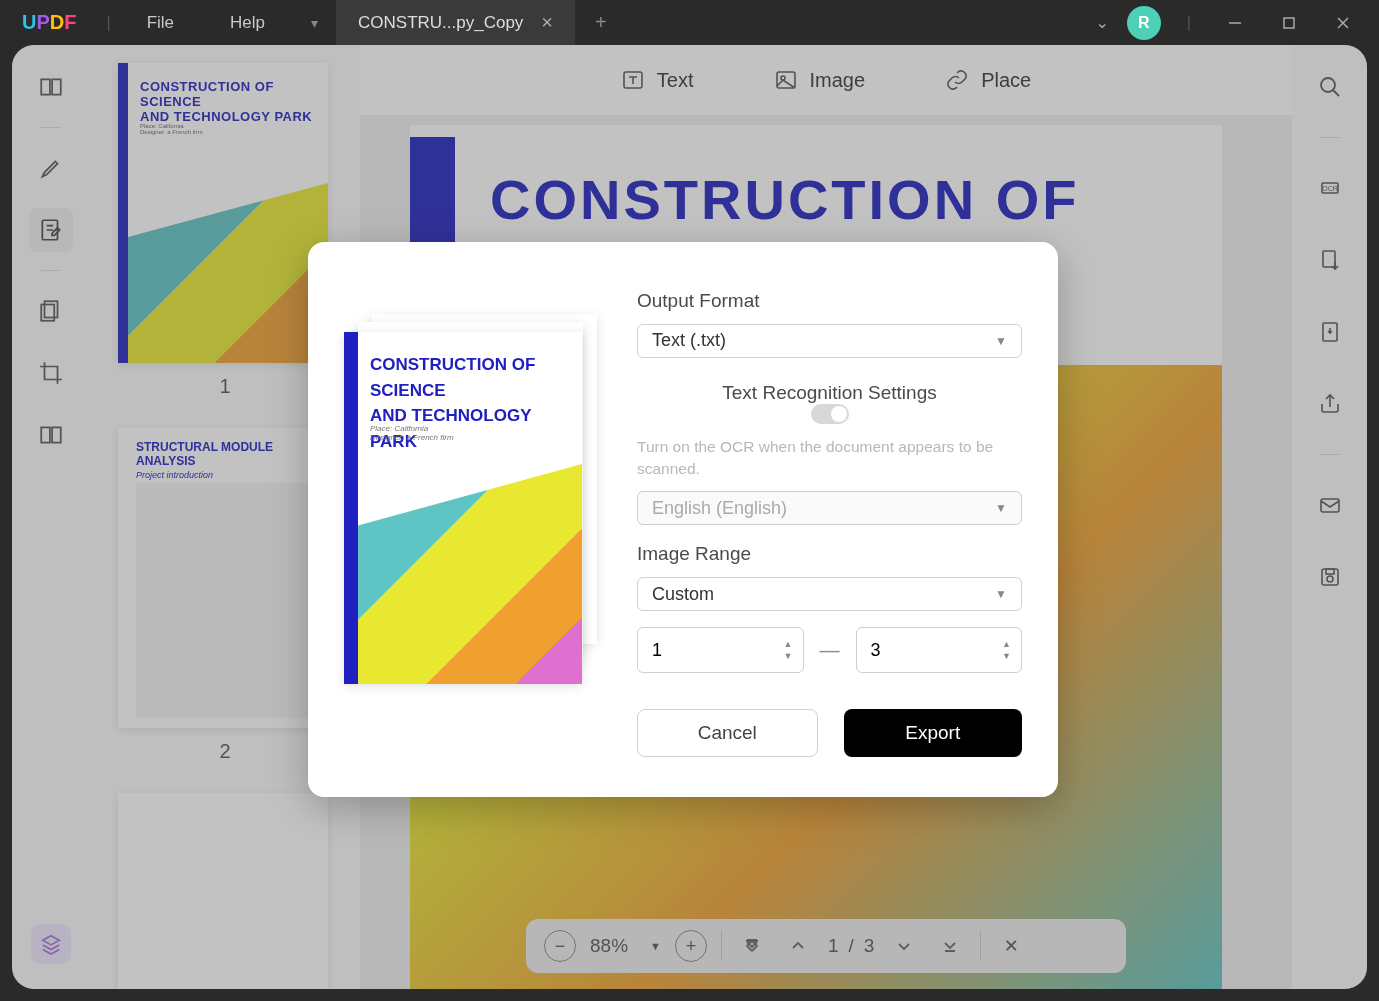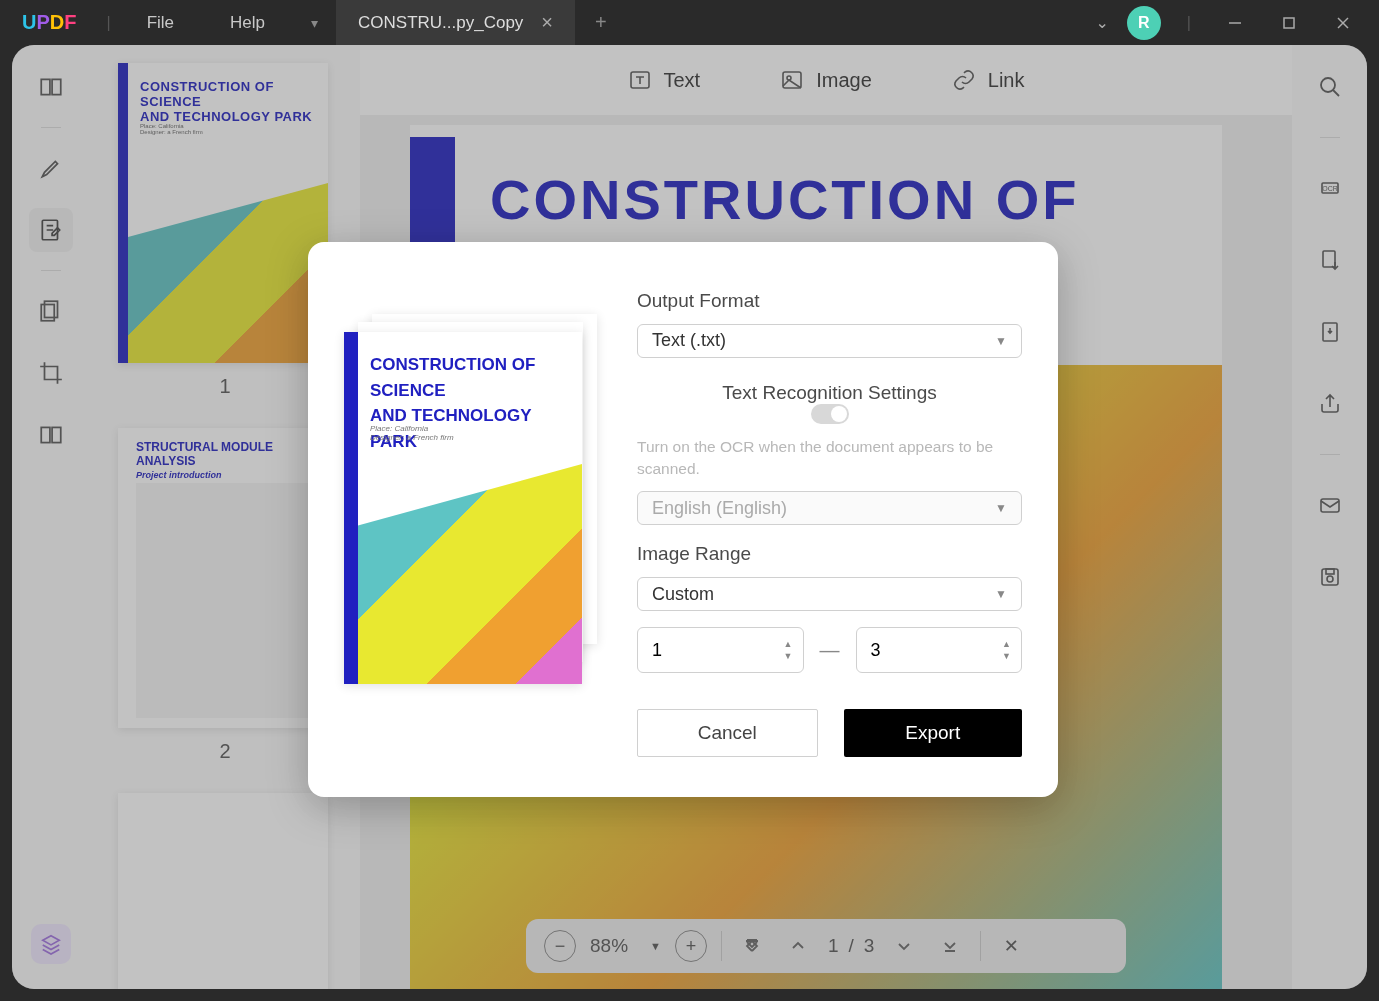--- a/index.html
+++ b/index.html
@@ -33,21 +33,21 @@
 
 .thumbs { width: 270px; padding: 18px 28px; overflow-y: auto; }
 .thumb-card { background: #fff; box-shadow: 0 2px 8px rgba(0,0,0,0.1); margin-bottom: 12px; width: 210px; position: relative; }
 .thumb1 { height: 300px; } .thumb2 { height: 300px; } .thumb3 { height: 220px; }
 .thumb-stripe { position: absolute; left: 0; top: 0; bottom: 0; width: 10px; background: #2020c0; }
 .thumb-title { position: absolute; top: 16px; left: 22px; color: #2020c0; font-weight: 800; font-size: 13px; font-family: Arial; letter-spacing: 0.5px; }
 .thumb-sub { position: absolute; top: 60px; left: 22px; color: #666; font-size: 6px; }
 .thumb-art { position: absolute; bottom: 0; left: 10px; right: 0; height: 180px; background: linear-gradient(135deg, #5ec4c4 0%, #5ec4c4 40%, #e8e830 40%, #e8e830 70%, #f0a030 70%); clip-path: polygon(0 30%, 100% 0, 100% 100%, 0 100%); }
 .thumb-num { text-align: center; color: #555; font-size: 20px; margin-bottom: 30px; }
 .thumb2-title { position: absolute; top: 12px; left: 18px; color: #2020c0; font-weight: 800; font-size: 12px; font-family: Arial; }
-.thumb2-sub { position: absolute; top: 42px; left: 18px; color: #2020c0; font-weight: 700; font-size: 9px; font-style: italic; }
+.thumb2-sub { position: absolute; top: 42px; left: 18px; color: #2020c0; font-weight: 400; font-size: 9px; font-style: italic; }
 .thumb2-body { position: absolute; top: 55px; left: 18px; right: 10px; bottom: 10px; background: #f5f5f5; }
 
 .main-area { flex: 1; position: relative; background: #f0f0f0; }
 .top-toolbar { height: 70px; background: #fff; display: flex; align-items: center; justify-content: center; gap: 80px; }
 .tb-item { display: flex; align-items: center; gap: 12px; color: #333; font-size: 20px; cursor: pointer; }
 .doc-view { position: absolute; top: 80px; left: 50px; right: 70px; bottom: 0; background: #fff; overflow: hidden; }
 .doc-stripe { position: absolute; left: 0; top: 12px; width: 45px; height: 180px; background: #2020c0; }
 .doc-title { position: absolute; top: 42px; left: 80px; color: #2020c0; font-weight: 900; font-size: 56px; font-family: Arial; letter-spacing: 3px; }
 .doc-bg { position: absolute; top: 240px; left: 0; right: 0; bottom: 0; background: linear-gradient(135deg, #5ec4c4 0%, #e8e830 30%, #f0a030 60%, #5ec4c4 100%); }
 
@@ -80,21 +80,21 @@
 .form-row-toggle { display: flex; align-items: center; justify-content: space-between; margin-top: 12px; flex-direction: column; }
 .toggle { width: 38px; height: 20px; background: #d8d8d8; border-radius: 10px; position: relative; cursor: pointer; }
 .toggle::after { content: ''; position: absolute; right: 2px; top: 2px; width: 16px; height: 16px; background: #fff; border-radius: 50%; }
 .helper { color: #b8b8b8; font-size: 15.5px; line-height: 1.4; }
 .range-row { display: flex; align-items: center; gap: 16px; margin-top: 4px; }
 .spinner { flex: 1; height: 46px; border: 1px solid #d0d0d0; border-radius: 6px; display: flex; align-items: center; padding: 0 10px 0 14px; font-size: 18px; }
 .spinner .val { flex: 1; }
 .spinner .arrows { display: flex; flex-direction: column; font-size: 9px; color: #888; line-height: 1; gap: 3px; }
 .range-dash { color: #888; font-size: 20px; }
 .btn-row { display: flex; gap: 26px; margin-top: 24px; }
-.btn { flex: 1; height: 48px; border-radius: 2px; font-size: 19px; display: flex; align-items: center; justify-content: center; cursor: pointer; }
+.btn { flex: 1; height: 48px; border-radius: 8px; font-size: 19px; display: flex; align-items: center; justify-content: center; cursor: pointer; }
 .btn-cancel { background: #fff; border: 1px solid #d0d0d0; color: #444; }
 .btn-export { background: #000000; color: #fff; }
 
 svg { display: block; }
 </style>
 </head>
 <body>
 
 <div class="titlebar">
   <div class="logo"><span class="u">U</span><span class="p">P</span><span class="d">D</span><span class="f">F</span></div>
@@ -211,21 +211,21 @@
             <rect x="3" y="4" width="18" height="16" rx="2"></rect>
             <circle cx="9" cy="10" r="2"></circle>
             <path d="M3 18l6-6 12 8"></path>
           </svg>
           <span>Image</span>
         </div>
       <div class="tb-item">
           <svg width="24" height="24" viewBox="0 0 24 24" fill="none" stroke="#555" stroke-width="1.6">
             <path d="M10 14a5 5 0 007 0l3-3a5 5 0 00-7-7l-1 1M14 10a5 5 0 00-7 0l-3 3a5 5 0 007 7l1-1"></path>
           </svg>
-          <span>Link</span>
+          <span>Place</span>
         </div>
     </div>
     <div class="doc-view">
       <div class="doc-stripe"></div>
       <div class="doc-title">CONSTRUCTION OF SCIENCE</div>
       <div class="doc-bg"></div>
     </div>
     <div class="zoom-bar">
       <div class="zb-btn circ">−</div>
       <div class="zb-pct">

